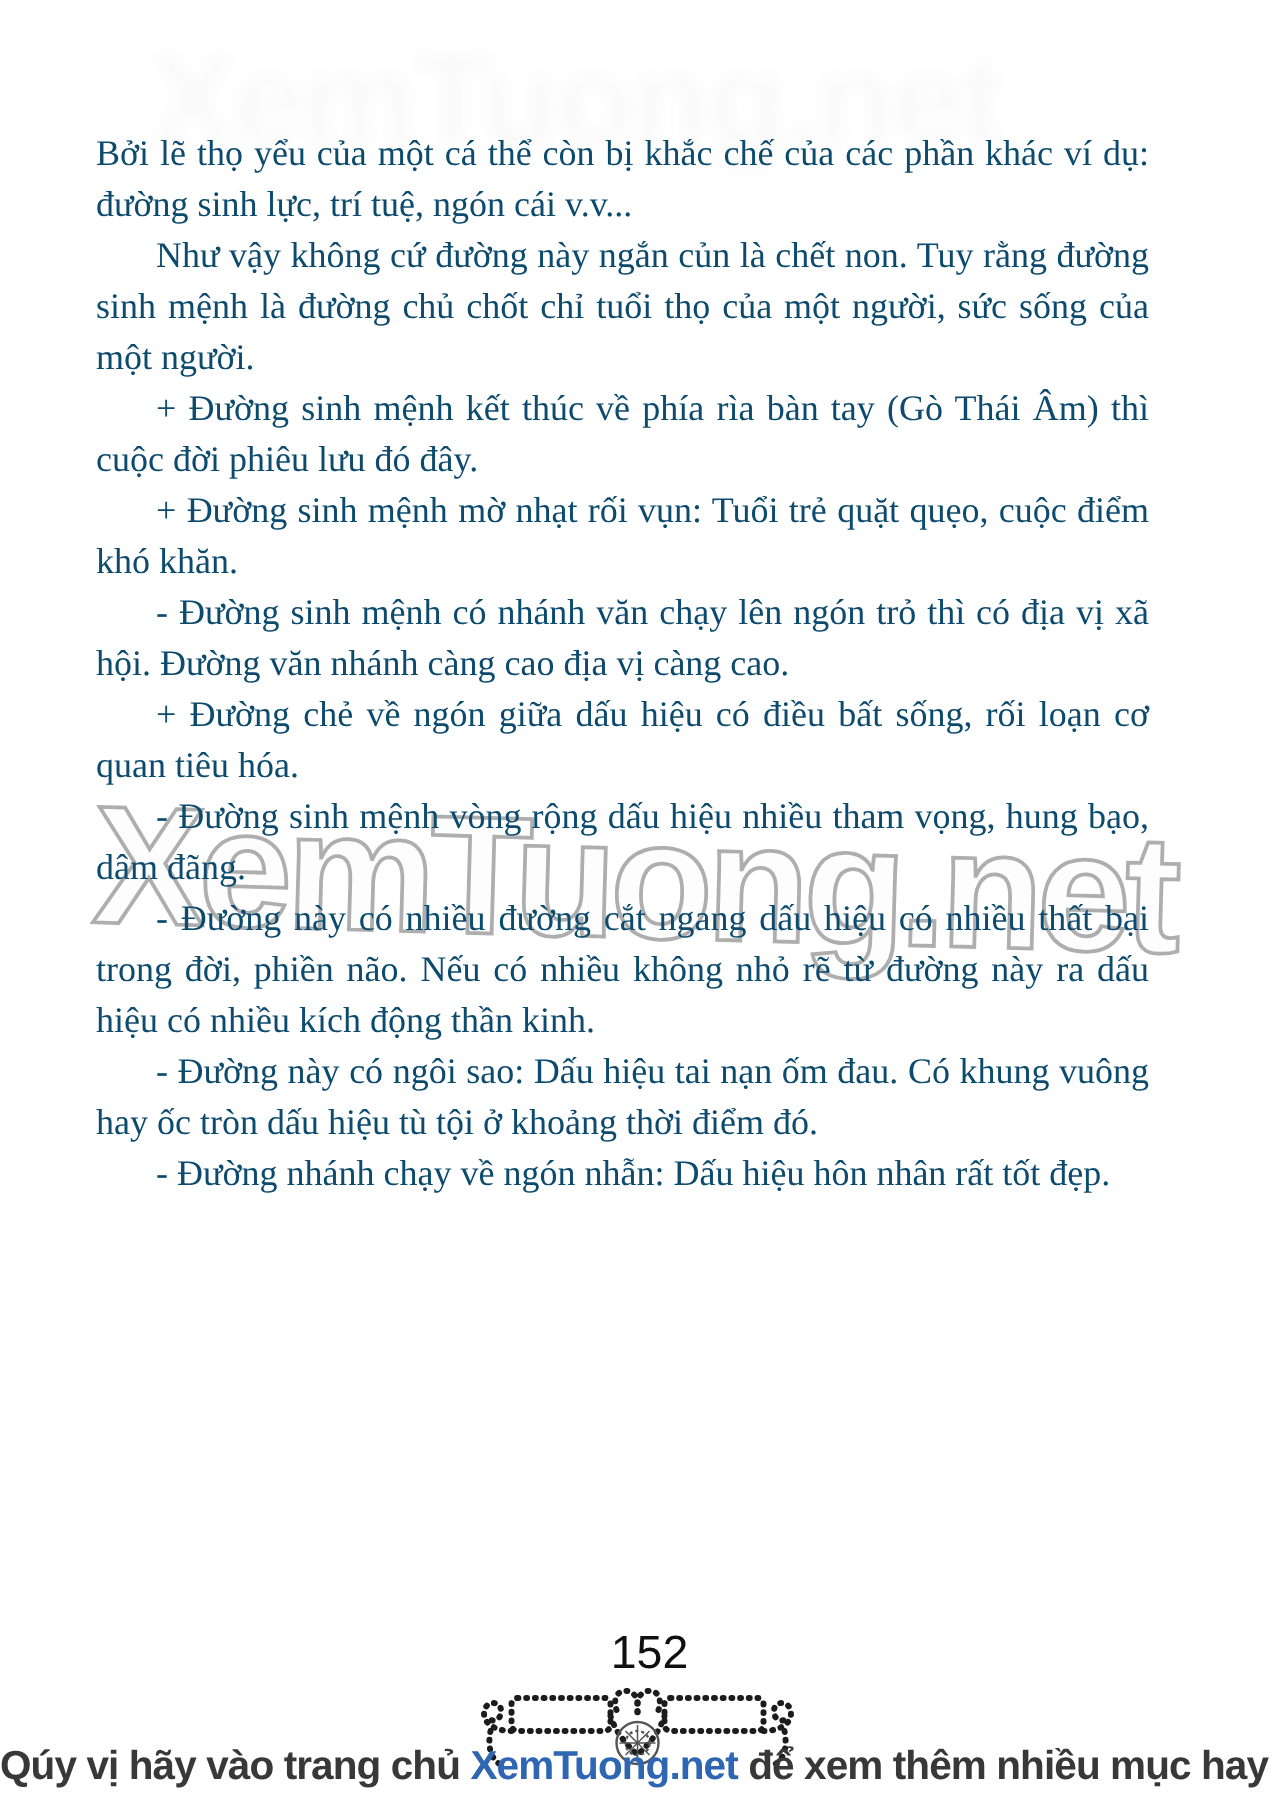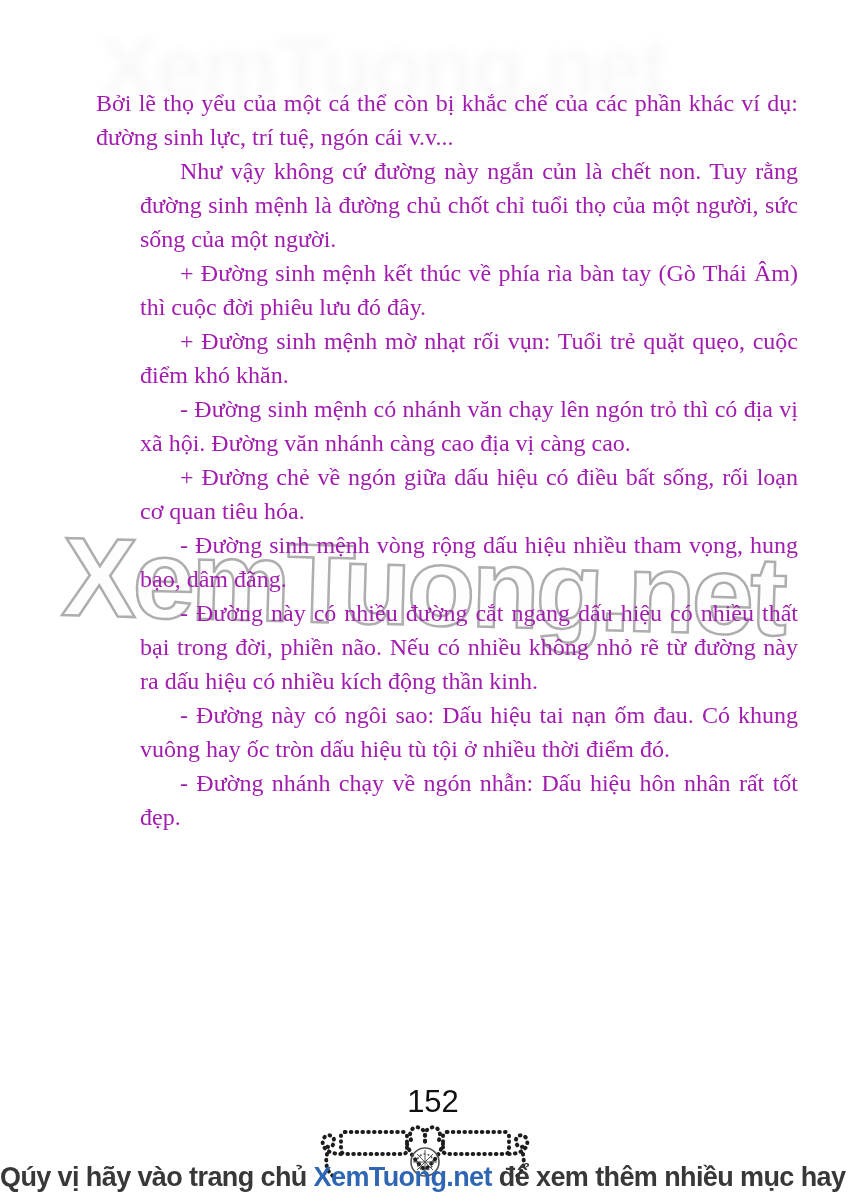--- a/index.html
+++ b/index.html
@@ -35,30 +35,30 @@
     font-size: 112px;
     letter-spacing: -4px;
     white-space: nowrap;
     color: rgba(252, 252, 252, 0.78);
     -webkit-text-stroke: 2.5px #aeaeae;
     text-stroke: 2.5px #aeaeae;
     transform: rotate(1.6deg);
   }
   .body-text {
     position: absolute;
-    top: 86px; left: 96px;
+    top: 86px; left: 64px;
     width: 702px;
     z-index: 2;
     font-size: 24px;
     line-height: 34px;
-    color: #a21caf;
+    color: #0c4a6e;
     text-align: justify;
   }
   .body-text p { margin: 0; }
-  .body-text p.indent { text-indent: 40px; margin-left: 44px; }
+  .body-text p.indent { text-indent: 40px; }
   .page-number {
     position: absolute;
     top: 1084px; left: 0; right: 0;
     text-align: center;
     z-index: 3;
     font-family: "Liberation Sans", sans-serif;
     font-size: 31px;
     color: #101010;
     padding-left: 16px;
   }
@@ -92,21 +92,21 @@
 
   <div class="body-text">
       <p class="para">Bởi lẽ thọ yểu của một cá thể còn bị khắc chế của các phần khác ví dụ: đường sinh lực, trí tuệ, ngón cái v.v...</p>
       <p class="para indent">Như vậy không cứ đường này ngắn củn là chết non. Tuy rằng đường sinh mệnh là đường chủ chốt chỉ tuổi thọ của một người, sức sống của một người.</p>
       <p class="para indent">+ Đường sinh mệnh kết thúc về phía rìa bàn tay (Gò Thái Âm) thì cuộc đời phiêu lưu đó đây.</p>
       <p class="para indent">+ Đường sinh mệnh mờ nhạt rối vụn: Tuổi trẻ quặt quẹo, cuộc điểm khó khăn.</p>
       <p class="para indent">- Đường sinh mệnh có nhánh văn chạy lên ngón trỏ thì có địa vị xã hội. Đường văn nhánh càng cao địa vị càng cao.</p>
       <p class="para indent">+ Đường chẻ về ngón giữa dấu hiệu có điều bất sống, rối loạn cơ quan tiêu hóa.</p>
       <p class="para indent">- Đường sinh mệnh vòng rộng dấu hiệu nhiều tham vọng, hung bạo, dâm đãng.</p>
       <p class="para indent">- Đường này có nhiều đường cắt ngang dấu hiệu có nhiều thất bại trong đời, phiền não. Nếu có nhiều không nhỏ rẽ từ đường này ra dấu hiệu có nhiều kích động thần kinh.</p>
-      <p class="para indent">- Đường này có ngôi sao: Dấu hiệu tai nạn ốm đau. Có khung vuông hay ốc tròn dấu hiệu tù tội ở nhiều thời điểm đó.</p>
+      <p class="para indent">- Đường này có ngôi sao: Dấu hiệu tai nạn ốm đau. Có khung vuông hay ốc tròn dấu hiệu tù tội ở khoảng thời điểm đó.</p>
       <p class="para indent">- Đường nhánh chạy về ngón nhẫn: Dấu hiệu hôn nhân rất tốt đẹp.</p>
     </div>
 
   <div class="page-number">152</div>
 
   <svg class="ornament" width="224" height="66" viewBox="0 0 224 66" xmlns="http://www.w3.org/2000/svg">
     <g fill="none" stroke="#1c1c1c" stroke-width="4" stroke-linecap="round" stroke-dasharray="0.6 5.2">
       <rect x="28" y="12" width="66" height="22" rx="4"></rect>
       <rect x="130" y="12" width="66" height="22" rx="4"></rect>
       <path d="M 98 20 C 94 8 104 4 110 10 C 113 13 112 18 112 22"></path>

